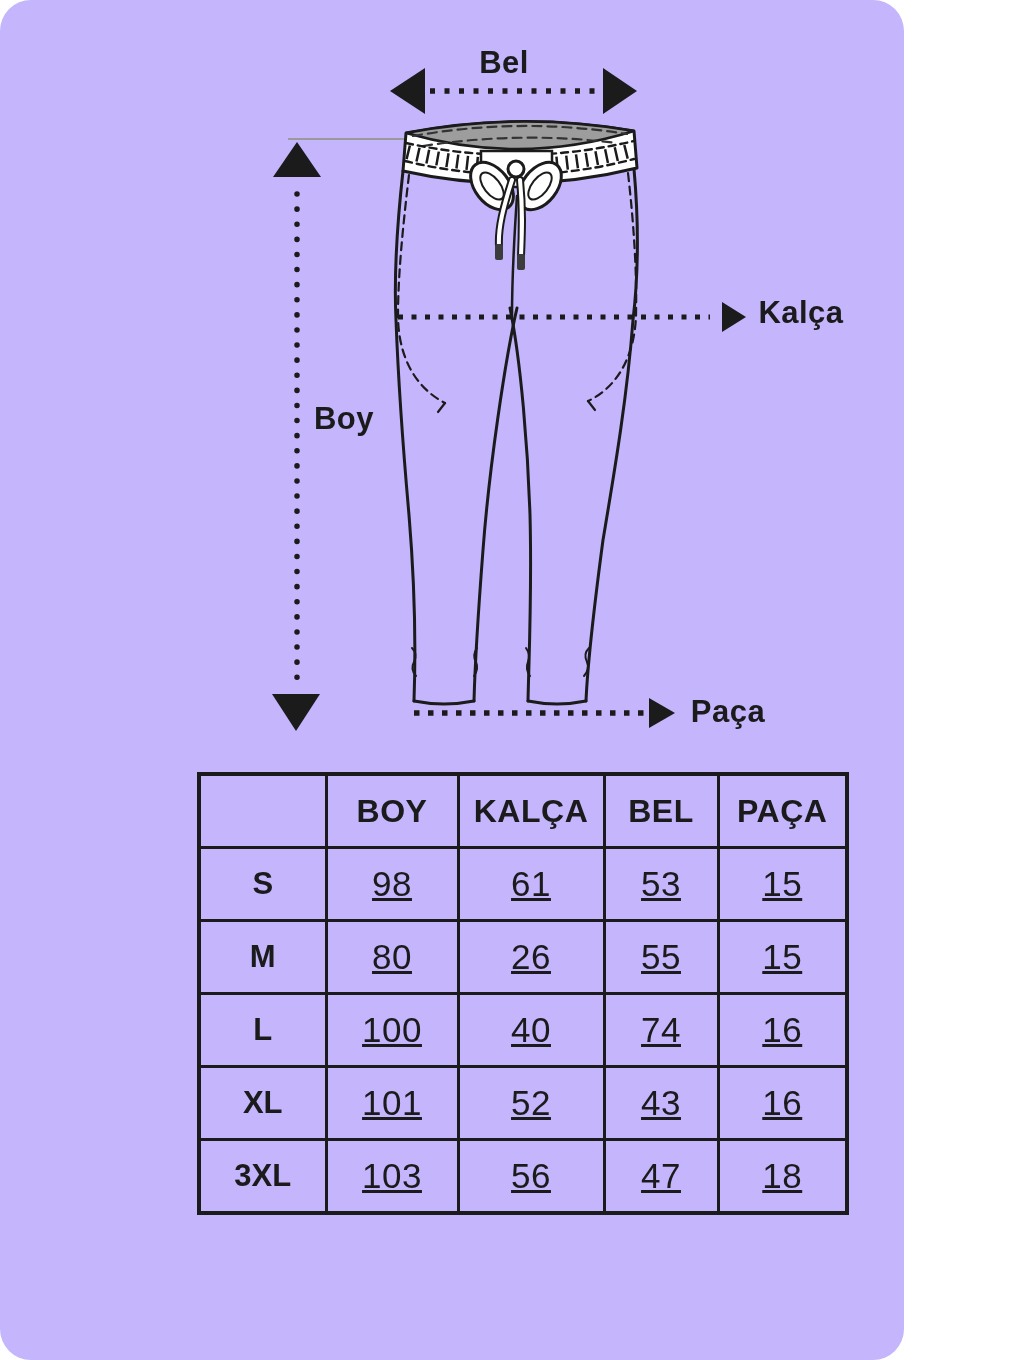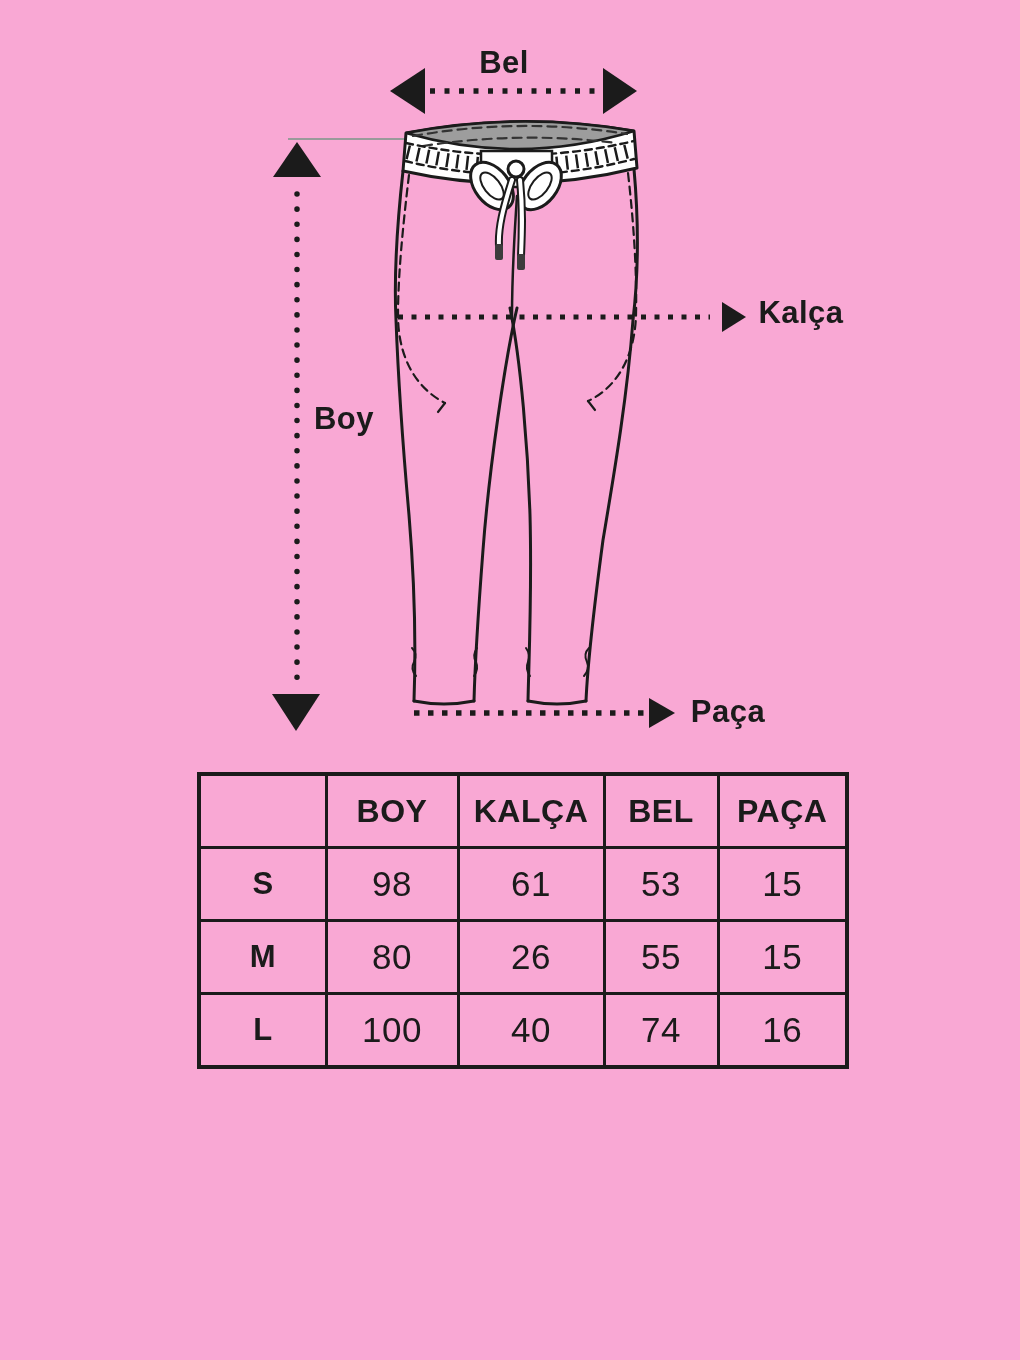--- a/index.html
+++ b/index.html
@@ -1,33 +1,33 @@
 <!DOCTYPE html>
 <html><head>
 <meta charset="utf-8">
 <style>
   html,body{margin:0;padding:0;background:#ffffff;}
   body{width:1020px;height:1360px;font-family:"Liberation Sans",sans-serif;}
-  .stage{position:relative;width:1020px;height:1360px;background:#f9a8d4;overflow:hidden;}
+  .stage{position:relative;width:904px;height:1360px;background:#c4b5fd;overflow:hidden;border-radius:31px;}
   svg.fig{position:absolute;left:0;top:0;}
   .diagram-label{
     position:absolute;transform:translate(-50%,-50%);
     font-weight:700;font-size:31px;color:#1b1b1b;letter-spacing:.5px;white-space:nowrap;
   }
   table.size-table{
     position:absolute;left:197px;top:772px;width:648px;
     border-collapse:collapse;table-layout:fixed;
     border:4px solid #1b1b1b;color:#1b1b1b;
   }
   .size-table th,.size-table td{
     border:3px solid #1b1b1b;text-align:center;vertical-align:middle;padding:0;height:70px;
   }
   .size-table thead th{font-size:32px;font-weight:700;letter-spacing:.5px;}
   .size-table tbody th{font-size:31px;font-weight:700;}
-  .size-table tbody td{font-size:35px;font-weight:400;letter-spacing:.5px;}
+  .size-table tbody td{font-size:35px;font-weight:400;letter-spacing:.5px;text-decoration:underline;}
 </style>
 </head>
 <body>
 
 <div class="stage">
 
   <svg class="fig" width="1020" height="760" viewBox="0 0 1020 760">
 
     <g fill="#1b1b1b" stroke="#1b1b1b">
       <line x1="430" y1="91" x2="600" y2="91" stroke-width="5.5" stroke-dasharray="5 9.5" fill="none"></line>
@@ -142,15 +142,29 @@
         <td>55</td>
         <td>15</td>
       </tr>
       <tr>
         <th>L</th>
         <td>100</td>
         <td>40</td>
         <td>74</td>
         <td>16</td>
       </tr>
+      <tr>
+        <th>XL</th>
+        <td>101</td>
+        <td>52</td>
+        <td>43</td>
+        <td>16</td>
+      </tr>
+      <tr>
+        <th>3XL</th>
+        <td>103</td>
+        <td>56</td>
+        <td>47</td>
+        <td>18</td>
+      </tr>
     </tbody>
   </table>
 </div>
 
 </body></html>

